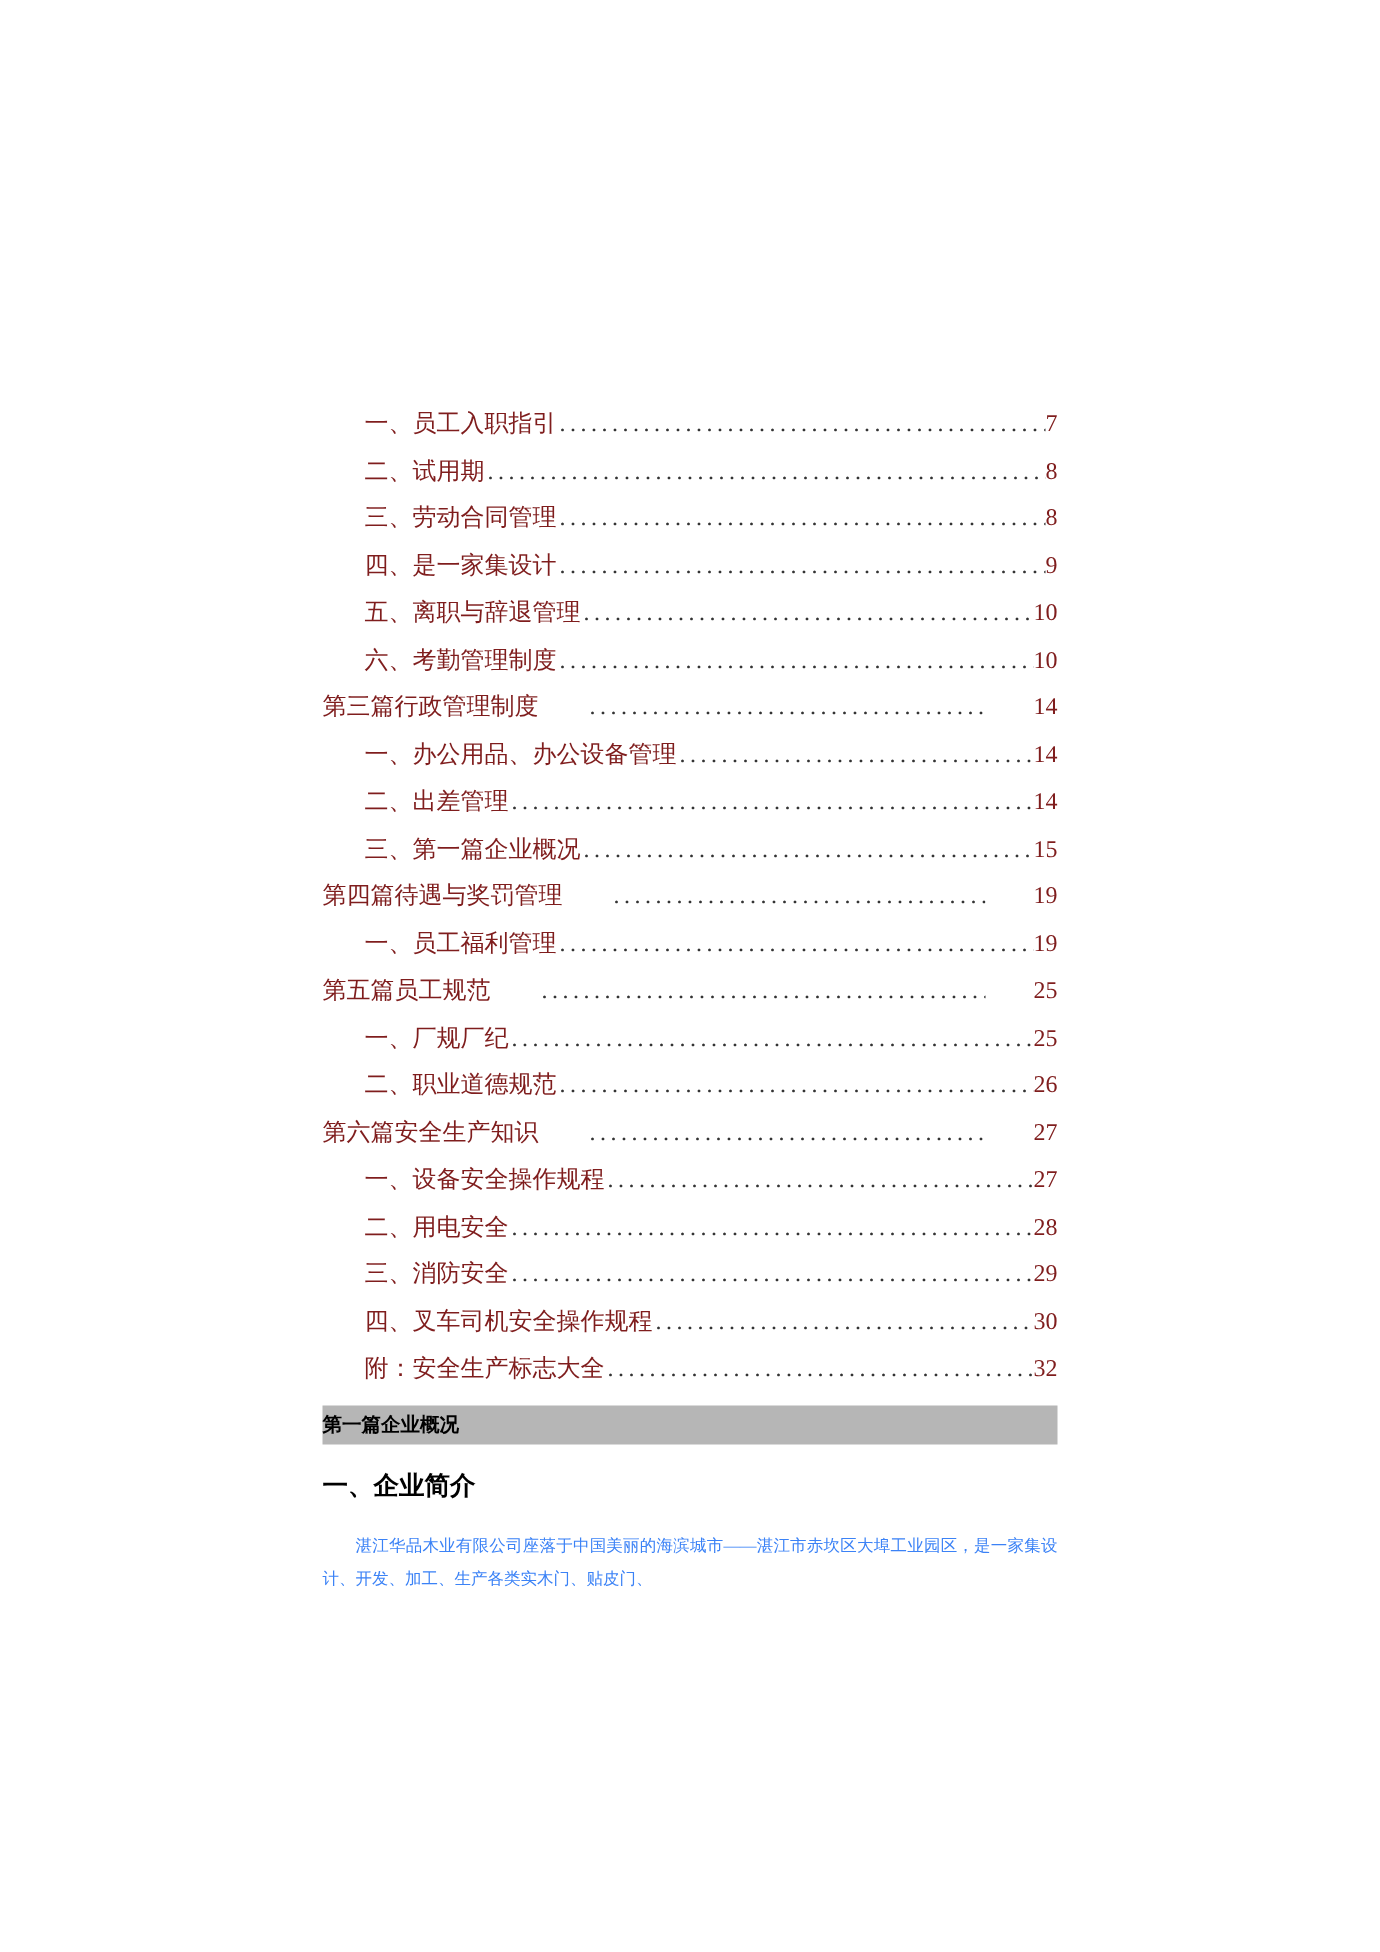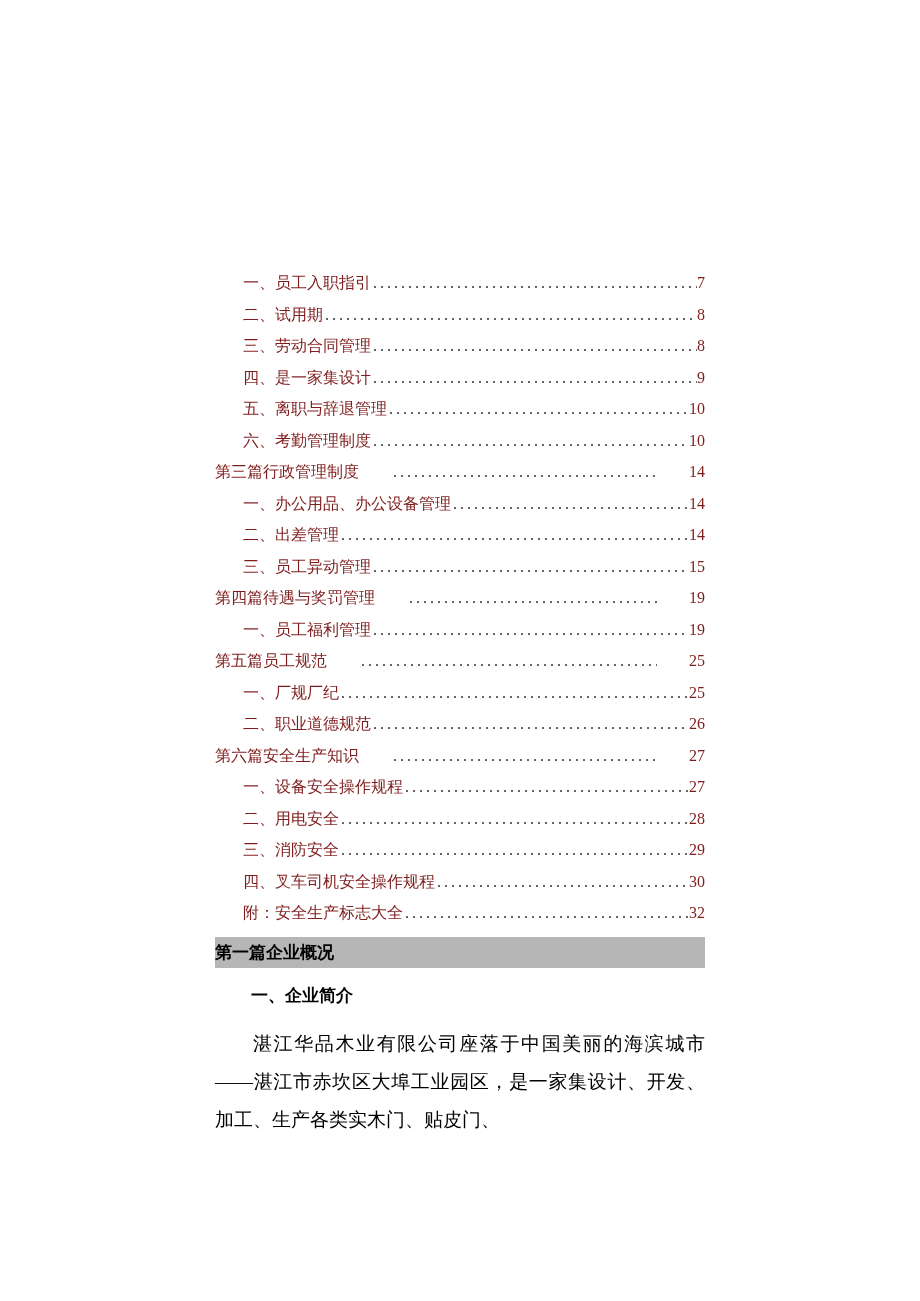--- a/index.html
+++ b/index.html
@@ -37,39 +37,38 @@
     padding: 0 2px;
   }
   .toc-dots::before {
     content: "....................................................................................................";
   }
   .toc-page { flex: 0 0 auto; text-align: right; }
   .section-bar {
     background: #b6b6b6;
     color: #000;
     font-weight: bold;
-    font-size: 17px;
+    font-size: 13px;
     padding: 4px 4px 4px 0;
     margin-top: 2px;
     margin-bottom: 16px;
     font-family: "SimHei", "黑体", sans-serif;
   }
   .subheading {
     font-weight: bold;
     font-size: 17px;
     margin-bottom: 18px;
     font-family: "SimHei", "黑体", sans-serif;
-    margin-left: 36px;
   }
   .body-text {
-    font-size: 19px;
+    font-size: 11px;
     line-height: 2.0;
     text-align: justify;
     text-indent: 2em;
-    color: #000000;
+    color: #3b82f6;
   }
 </style>
 </head>
 <body>
 
 <div class="page">
 
   <div id="toc-container">
       <div class="toc-line indent1">
         <span class="toc-label">一、员工入职指引</span>
@@ -110,21 +109,21 @@
         <span class="toc-label">一、办公用品、办公设备管理</span>
         <span class="toc-dots"></span>
         <span class="toc-page">14</span>
       </div>
       <div class="toc-line indent1">
         <span class="toc-label">二、出差管理</span>
         <span class="toc-dots"></span>
         <span class="toc-page">14</span>
       </div>
       <div class="toc-line indent1">
-        <span class="toc-label">三、员工异动管理</span>
+        <span class="toc-label">三、第一篇企业概况</span>
         <span class="toc-dots"></span>
         <span class="toc-page">15</span>
       </div>
       <div class="toc-line indent0">
         <span class="toc-label">第四篇待遇与奖罚管理</span>
         <span class="toc-dots"></span>
         <span class="toc-page">19</span>
       </div>
       <div class="toc-line indent1">
         <span class="toc-label">一、员工福利管理</span>

